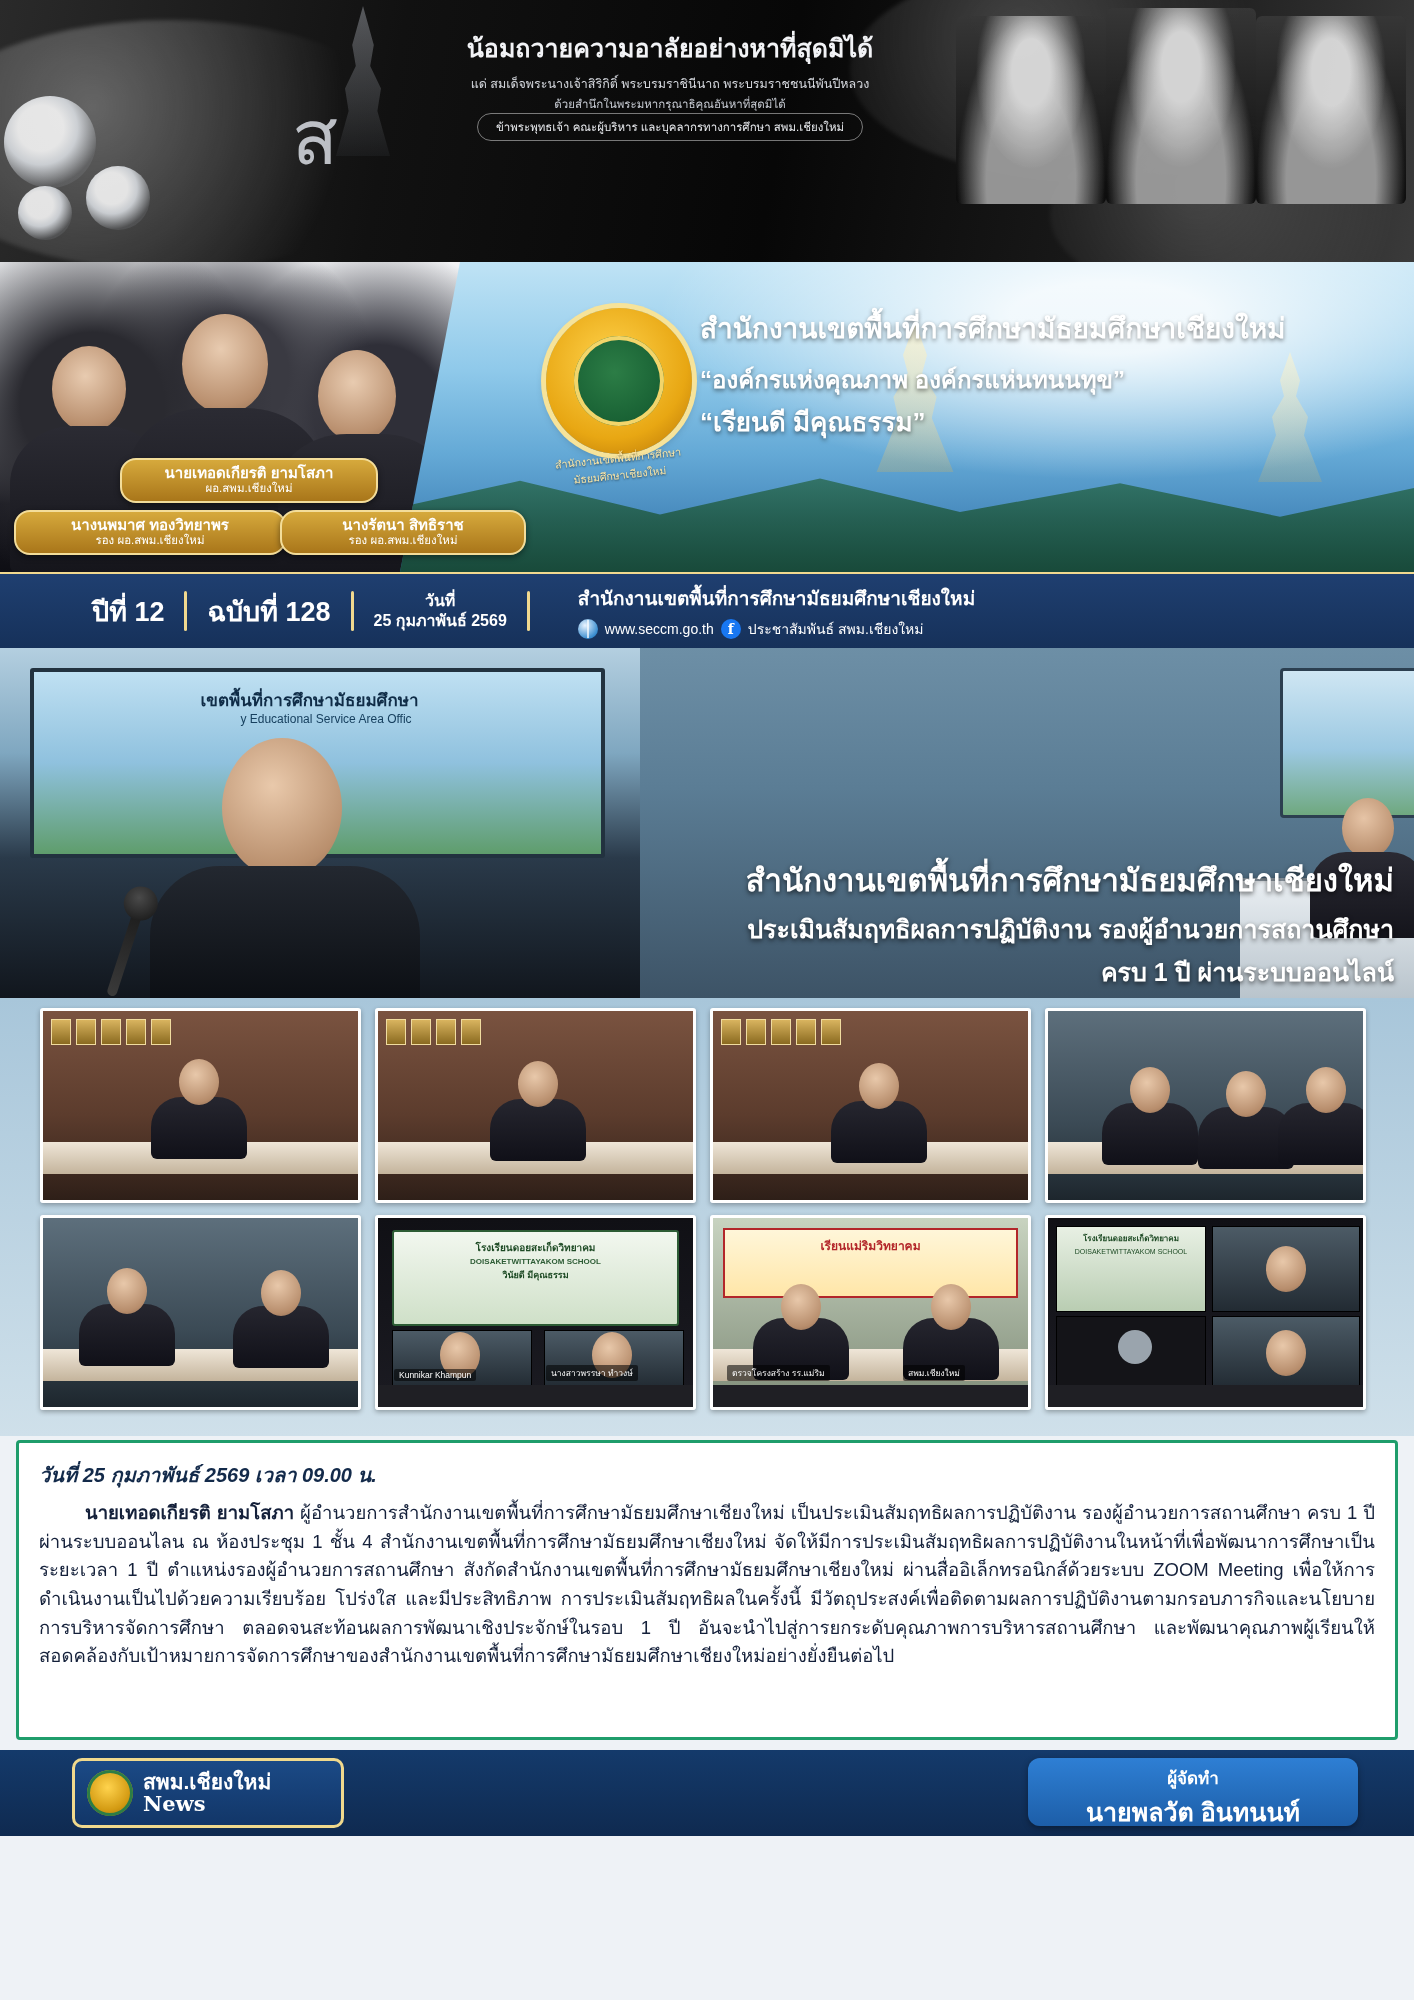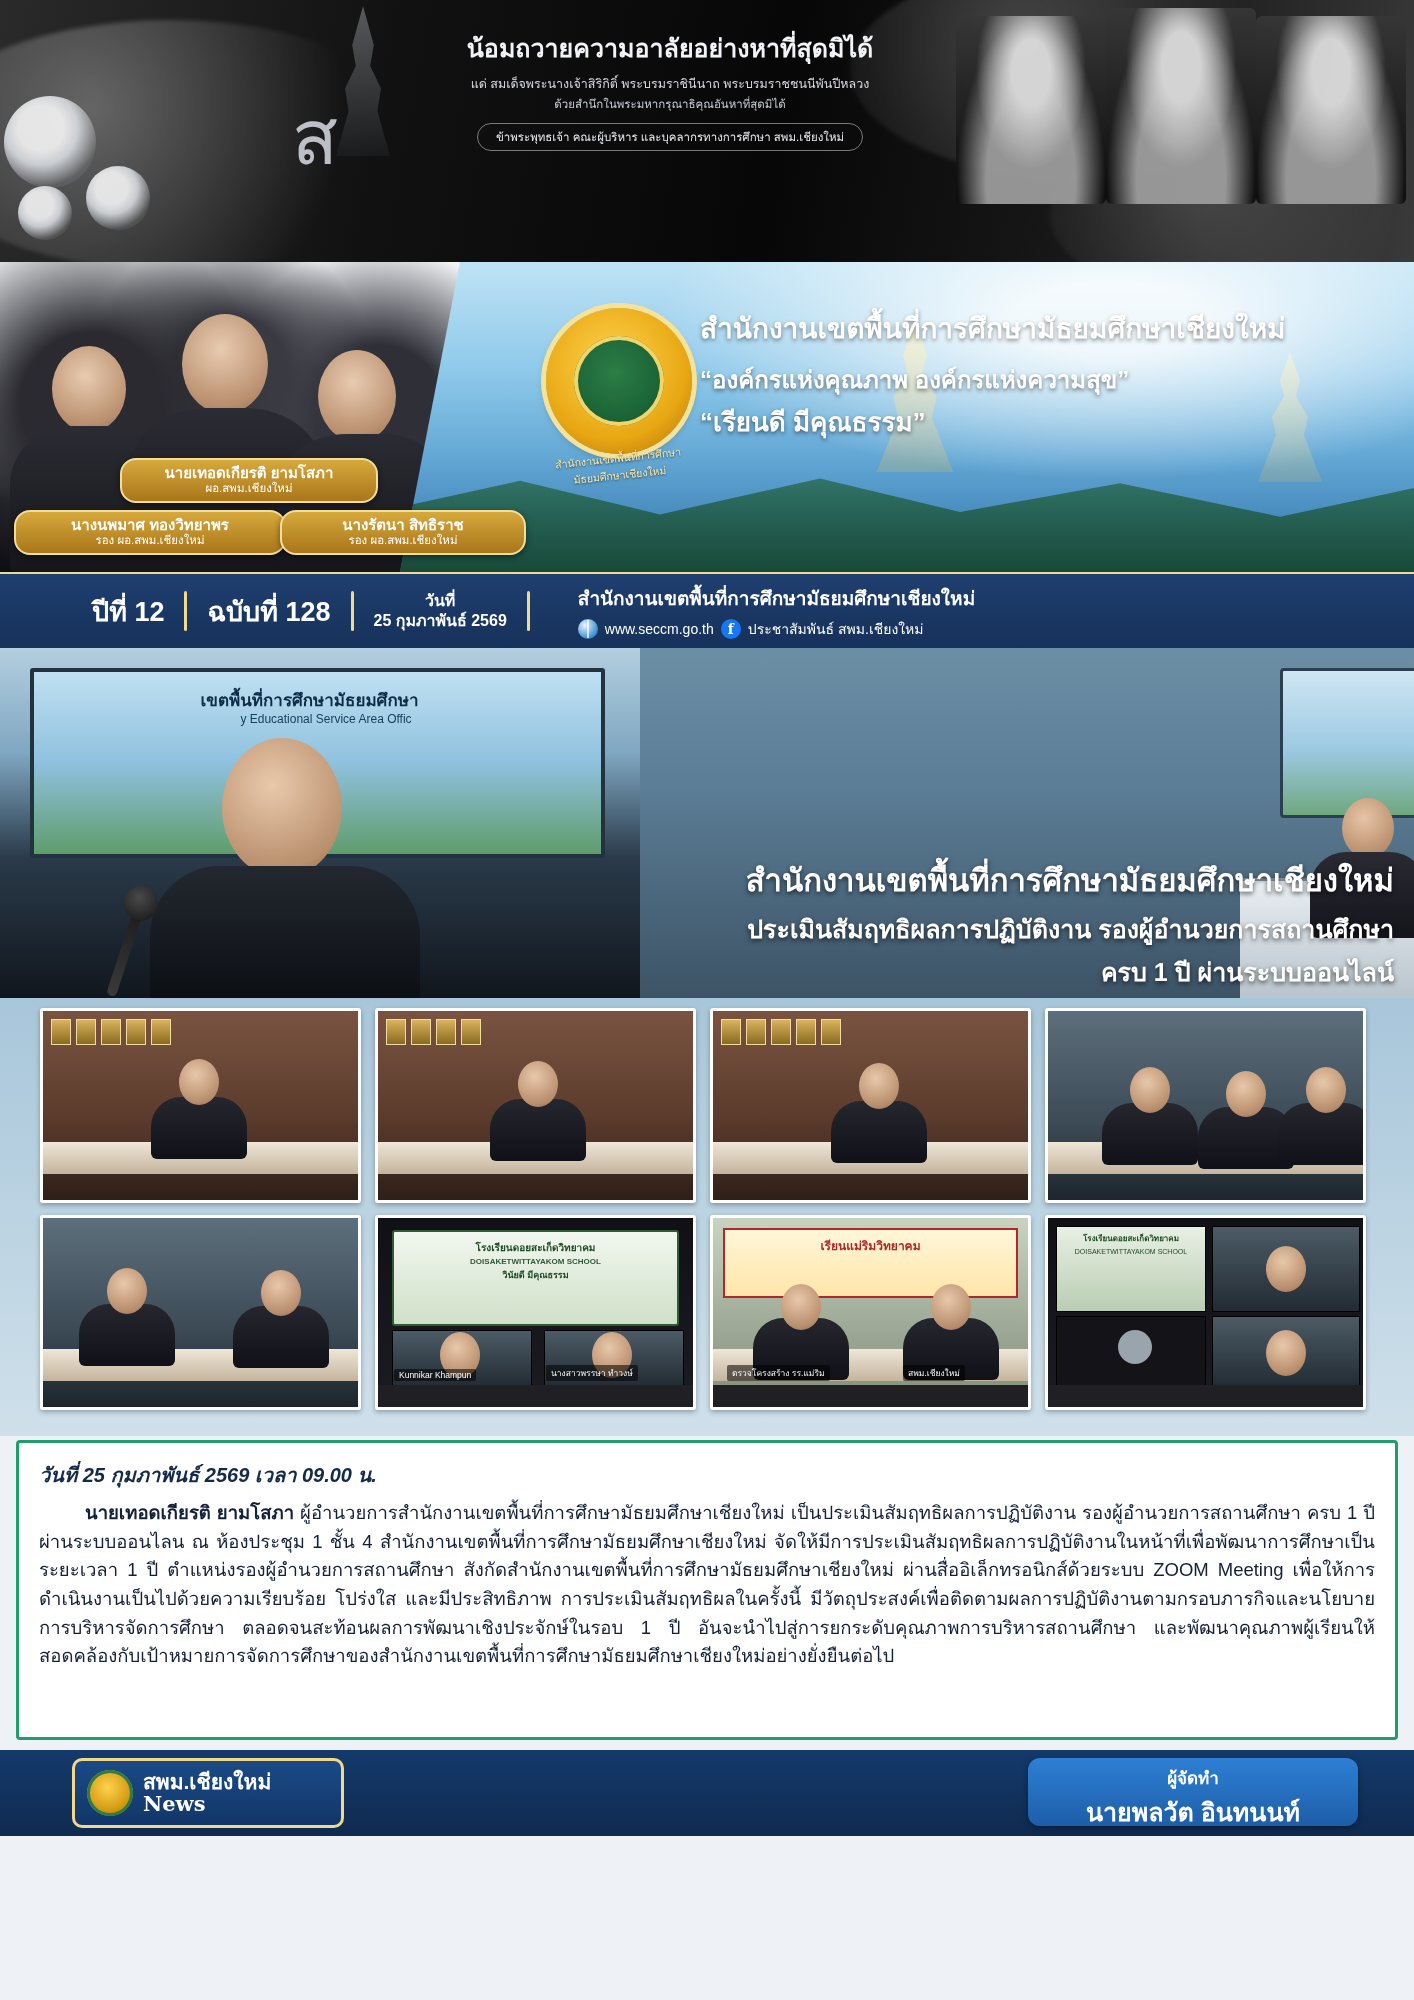--- a/index.html
+++ b/index.html
@@ -65,21 +65,21 @@
     font-size: 40px; font-weight: 700; letter-spacing: 1px;
     background: linear-gradient(180deg,#fdf3c4 0%,#e4b94a 45%,#a9791d 70%,#f3e2a6 100%);
     -webkit-background-clip: text; background-clip: text; color: transparent;
     text-shadow: 0 2px 4px rgba(0,0,0,.6);
     font-family: "DejaVu Serif", serif;
   }
   .mourn-sub1 { font-size: 25px; font-weight: 700; color: #f2f3f6; margin-top: 6px; }
   .mourn-sub2 { font-size: 12.5px; color: #d6d9df; margin-top: 7px; line-height: 1.45; }
   .mourn-sub3 { font-size: 11.5px; color: #c8ccd4; margin-top: 2px; }
   .mourn-pill {
-    display: inline-block; margin-top: 10px; padding: 4px 18px; border: 1px solid rgba(255,255,255,.45);
+    display: inline-block; padding: 4px 18px; border: 1px solid rgba(255,255,255,.45);
     border-radius: 14px; font-size: 11.5px; color: #e9ebef;
   }
   .mourn .flower {
     position: absolute; border-radius: 50%;
     background: radial-gradient(circle at 40% 35%, #ffffff 0 28%, #dfe3e8 45%, rgba(180,186,196,.15) 72%);
     opacity: .85;
   }
   .f1 { width: 92px; height: 92px; left: 4px; top: 96px; }
   .f2 { width: 64px; height: 64px; left: 86px; top: 166px; }
   .f3 { width: 54px; height: 54px; left: 18px; top: 186px; }
@@ -392,21 +392,21 @@
     </div>
 
     <div class="mast-logo">
       <div class="ring"></div>
       <div class="inner"></div>
       <div class="arcword">สำนักงานเขตพื้นที่การศึกษามัธยมศึกษาเชียงใหม่</div>
     </div>
 
     <div class="mast-text">
       <div class="mast-line1">สำนักงานเขตพื้นที่การศึกษามัธยมศึกษาเชียงใหม่</div>
-      <div class="mast-line3">“องค์กรแห่งคุณภาพ องค์กรแห่งความสุข”</div>
+      <div class="mast-line3">“องค์กรแห่งคุณภาพ องค์กรแห่นทนนทุข”</div>
       <div class="mast-line4">“เรียนดี  มีคุณธรรม”</div>
     </div>
 
     <div class="plate p1">
       <div class="n">นายเทอดเกียรติ ยามโสภา</div>
       <div class="r">ผอ.สพม.เชียงใหม่</div>
     </div>
     <div class="plate p2">
       <div class="n">นางนพมาศ ทองวิทยาพร</div>
       <div class="r">รอง ผอ.สพม.เชียงใหม่</div>

